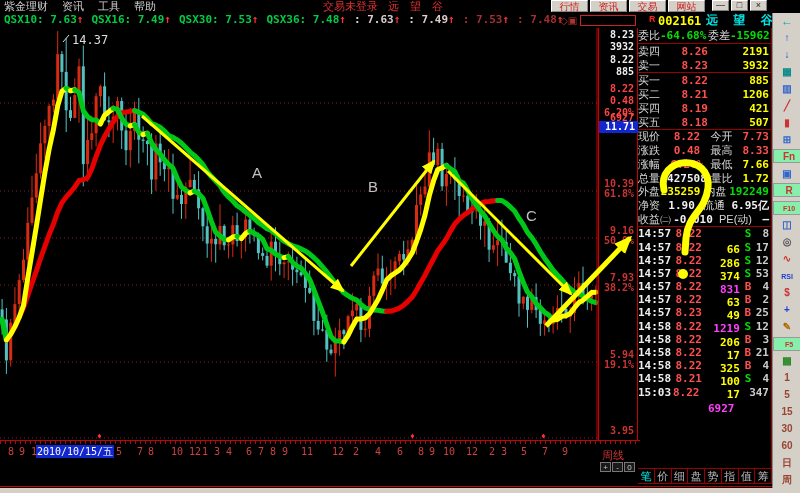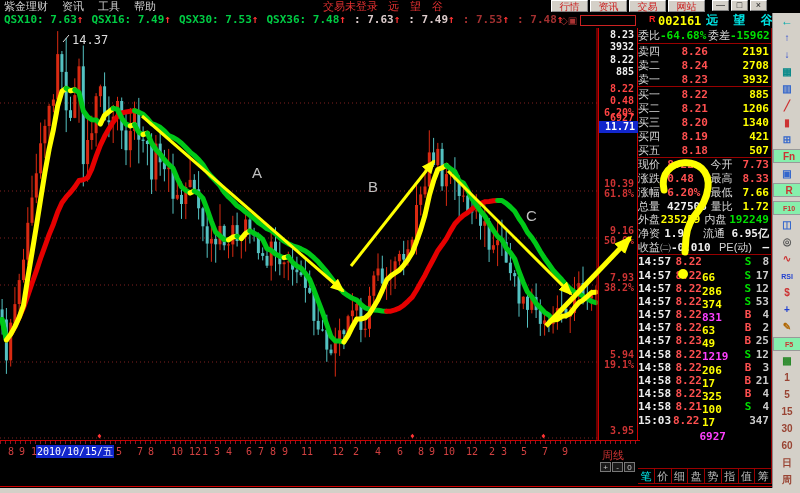--- a/index.html
+++ b/index.html
@@ -49,23 +49,23 @@
   .xmark{position:absolute;top:-9px;color:#f33;font-size:8px;}
   
   #sidebar{left:638px;top:28px;width:134px;height:440px;background:#000;border-right:1px solid #900;box-sizing:border-box;}
   .srow{display:flex;align-items:center;height:14px;font:bold 11px "DejaVu Sans Mono",monospace;white-space:nowrap;}
   .srow .lbl{font:11px "Liberation Sans";color:#d8d8d8;}
   .weibi{height:15px;border-bottom:1px solid #900;}
   .asks{border-bottom:1px solid #900;}
   .bids{border-bottom:1px solid #900;}
   .statsblk{border-bottom:1px solid #900;}
   .bl{width:30px;}.bp{width:40px;text-align:right;}.bv{flex:1;text-align:right;padding-right:2px;}
-  .s1{width:33px;}.sv1{width:44px;text-align:left;}.s2{width:36px;padding-left:4px;}.sv2{flex:1;text-align:right;padding-right:2px;}
+  .s1{width:33px;}.sv1{width:44px;text-align:center;}.s2{width:36px;padding-left:4px;}.sv2{flex:1;text-align:right;padding-right:2px;}
   .trow{height:13.2px;}
-  .tt{width:32px;color:#eee;}.tp{width:32px;text-align:right;}.tv{width:38px;margin-top:32px;}
+  .tt{width:32px;color:#eee;}.tp{width:32px;text-align:right;}.tv{width:38px;text-align:right;margin-top:32px;}
   .tb{width:16px;text-align:center;}.tn{flex:1;text-align:right;padding-right:2px;color:#ccc;}
   
   #tabbar{left:638px;top:468px;width:134px;height:16px;background:#000;display:flex;
     border-top:1px solid #900;border-bottom:1px solid #900;border-right:1px solid #900;box-sizing:border-box;}
   .tab{flex:1;color:#bbb;font-size:11px;text-align:center;line-height:15px;border-left:1px solid #900;}
   .tab:first-child{border-left:none;color:#00e5e5;}
   
   #toolbar{left:772px;top:13px;width:28px;height:480px;background:#d4d0c8;border-left:1px solid #888;box-sizing:border-box;}
   .tbi{width:28px;height:17px;text-align:center;font:bold 10px "Liberation Sans";line-height:17px;}
   .tbi.box span{display:inline-block;width:32px;height:14px;background:#86efac;border:1px solid #999;line-height:13px;box-sizing:border-box;}
@@ -476,45 +476,35 @@
         <span class="lbl s2">委差</span>
         <span class="sv2" style="color: rgb(0, 224, 0);">-15962</span>
       </div>
       <div class="asks">
         <div class="srow">
           <span class="lbl bl">卖四</span>
           <span class="bp" style="color: rgb(255, 80, 80);">8.26</span>
           <span class="bv" style="color: rgb(255, 255, 0);">2191</span>
         </div>
         <div class="srow">
-          <span class="lbl bl">卖二</span>
-          <span class="bp" style="color: rgb(255, 80, 80);">8.24</span>
-          <span class="bv" style="color: rgb(255, 255, 0);">2708</span>
-        </div>
-        <div class="srow">
           <span class="lbl bl">卖一</span>
           <span class="bp" style="color: rgb(255, 80, 80);">8.23</span>
           <span class="bv" style="color: rgb(255, 255, 0);">3932</span>
         </div>
       </div>
       <div class="bids">
         <div class="srow">
           <span class="lbl bl">买一</span>
           <span class="bp" style="color: rgb(255, 80, 80);">8.22</span>
           <span class="bv" style="color: rgb(255, 255, 0);">885</span>
         </div>
         <div class="srow">
           <span class="lbl bl">买二</span>
           <span class="bp" style="color: rgb(255, 80, 80);">8.21</span>
           <span class="bv" style="color: rgb(255, 255, 0);">1206</span>
-        </div>
-        <div class="srow">
-          <span class="lbl bl">买三</span>
-          <span class="bp" style="color: rgb(255, 80, 80);">8.20</span>
-          <span class="bv" style="color: rgb(255, 255, 0);">1340</span>
         </div>
         <div class="srow">
           <span class="lbl bl">买四</span>
           <span class="bp" style="color: rgb(255, 80, 80);">8.19</span>
           <span class="bv" style="color: rgb(255, 255, 0);">421</span>
         </div>
         <div class="srow">
           <span class="lbl bl">买五</span>
           <span class="bp" style="color: rgb(255, 80, 80);">8.18</span>
           <span class="bv" style="color: rgb(255, 255, 0);">507</span>

